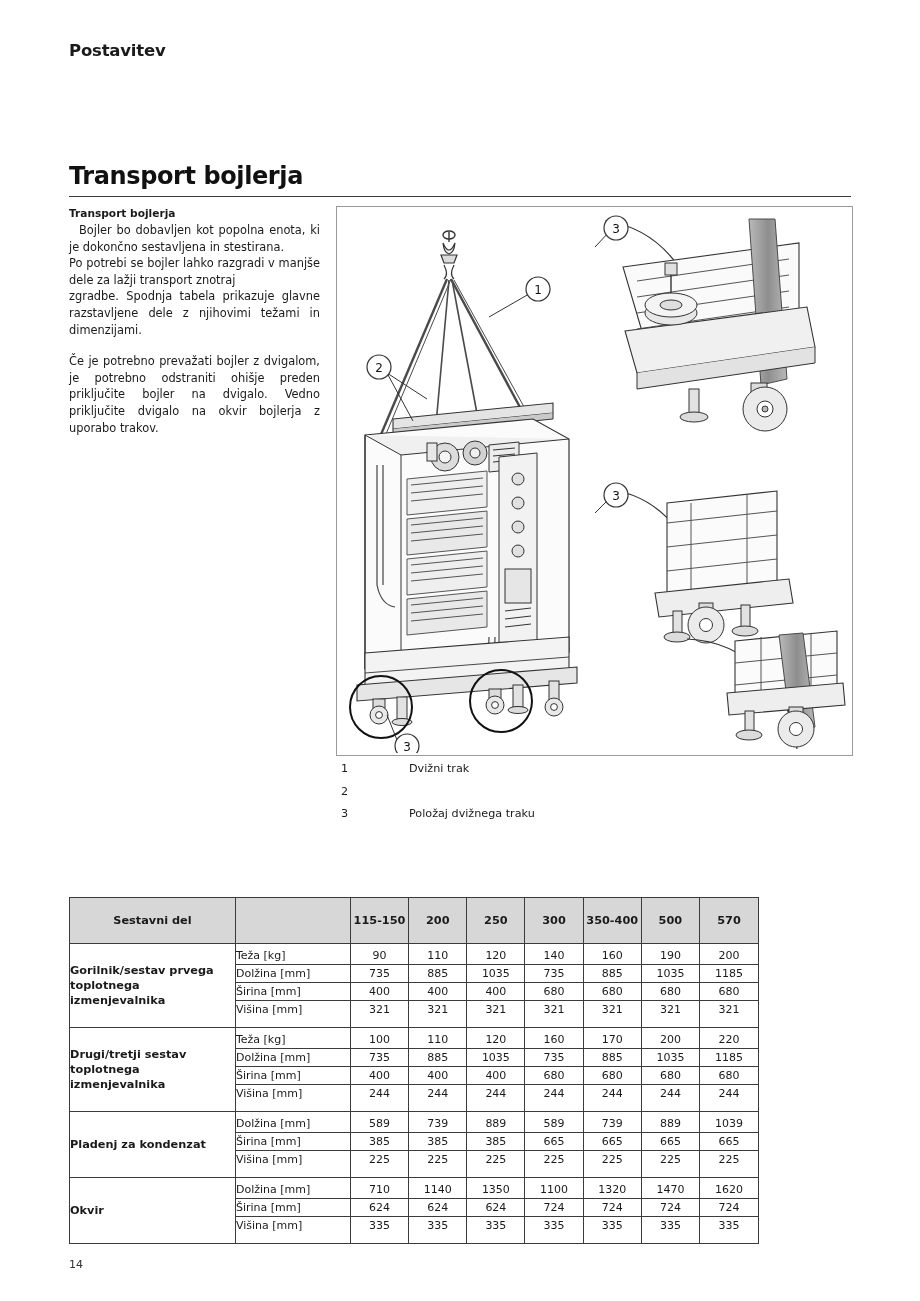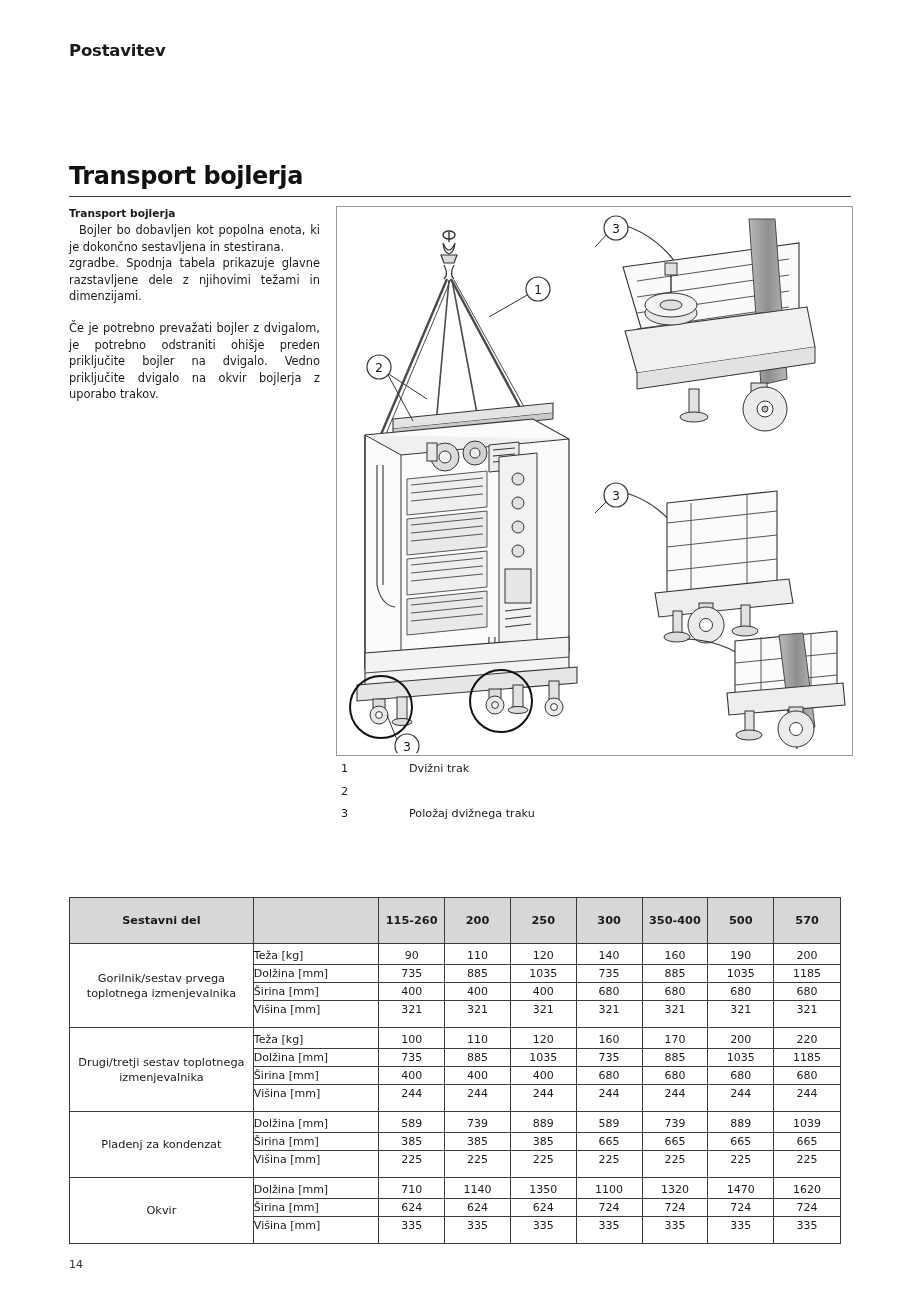--- a/index.html
+++ b/index.html
@@ -107,21 +107,21 @@
 
   
   .table-wrap {
     position: absolute;
     left: 69px;
     top: 897px;
     width: 782px;
   }
   table.spec {
     border-collapse: collapse;
-    width: 772px;
+    width: 690px;
     font-size: 11px;
   }
   table.spec td, table.spec th {
     border: 1px solid #3b3b3b;
     padding: 0;
     vertical-align: middle;
   }
   .hdr-cell {
     background: #d7d7d7;
     font-weight: bold;
@@ -133,22 +133,22 @@
     background: #d7d7d7;
   }
   .hdr-model {
     background: #d7d7d7;
     font-weight: bold;
     text-align: center;
     font-size: 11.3px;
     width: 66px;
   }
   .rowname {
-    font-weight: normal;
-    text-align: center;
+    font-weight: bold;
+    text-align: left;
     font-size: 11.3px;
     line-height: 15px;
     padding: 3px 6px;
     width: 186px;
   }
   .dim-cell {
     text-align: left;
     padding: 1px 0 1px 46px;
     font-size: 11px;
     line-height: 17px;
@@ -188,20 +188,21 @@
 <div class="page">
 
   <div class="header-title">Postavitev</div>
 
   <div class="section-title">Transport bojlerja</div>
   <div class="section-rule"></div>
 
   <div class="body-col">
     <p class="body-sub">Transport bojlerja</p>
     <p class="body-p indent">Bojler bo dobavljen kot popolna enota, ki je dokončno sestavljena in stestirana.</p>
+    <p class="body-p">Po potrebi se bojler lahko razgradi v manjše dele za lažji transport znotraj</p>
     <p class="body-p">zgradbe. Spodnja tabela prikazuje glavne razstavljene dele z njihovimi težami in dimenzijami.</p>
     <div class="body-gap"></div>
     <p class="body-p">Če je potrebno prevažati bojler z dvigalom, je potrebno odstraniti ohišje preden priključite bojler na dvigalo. Vedno priključite dvigalo na okvir bojlerja z uporabo trakov.</p>
   </div>
 
   <div class="figure">
     <svg width="513" height="546" viewBox="0 0 513 546" xmlns="http://www.w3.org/2000/svg">
       <defs>
         <pattern id="hatch" width="6" height="6" patternTransform="rotate(45)" patternUnits="userSpaceOnUse">
           <line x1="0" y1="0" x2="0" y2="6" stroke="#8c8c8c" stroke-width="1.6"></line>
@@ -453,21 +454,21 @@
         <col style="width:67px">
         <col style="width:67px">
         <col style="width:67px">
         <col style="width:67px">
         <col style="width:68px">
       </colgroup>
       <thead>
         <tr>
           <th class="hdr-cell">Sestavni del</th>
           <th class="hdr-blank"></th>
-          <th class="hdr-model">115-260</th>
+          <th class="hdr-model">115-150</th>
           <th class="hdr-model">200</th>
           <th class="hdr-model">250</th>
           <th class="hdr-model">300</th>
           <th class="hdr-model">350-400</th>
           <th class="hdr-model">500</th>
           <th class="hdr-model">570</th>
         </tr>
       </thead>
       <tbody>
 

